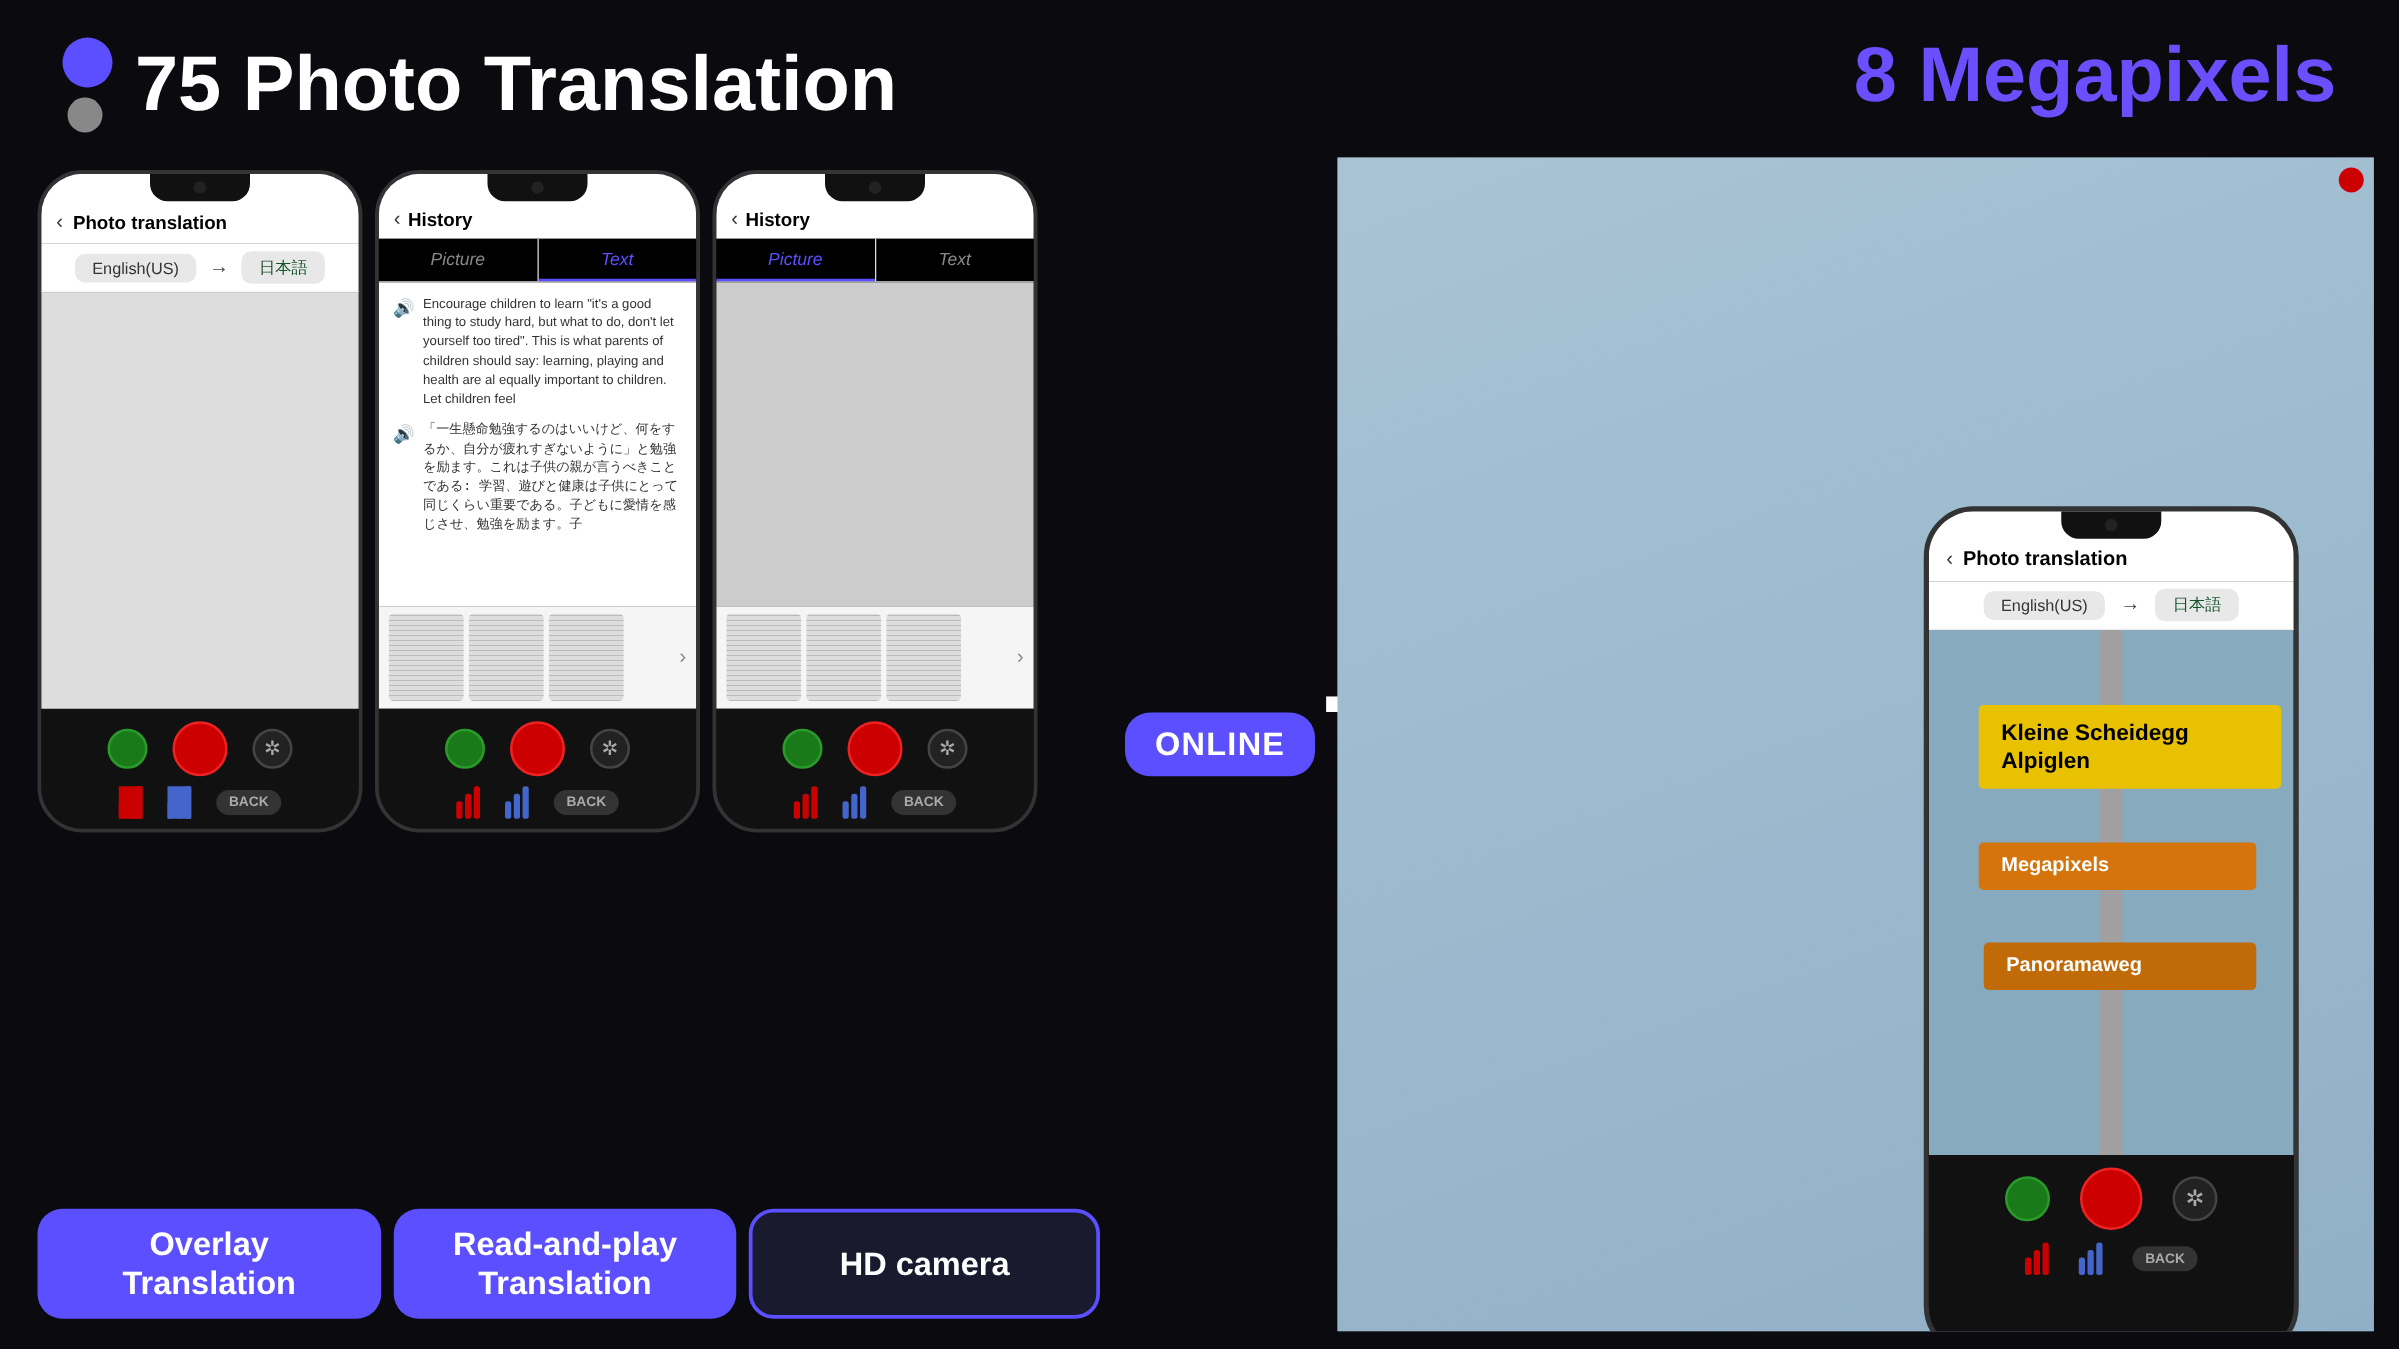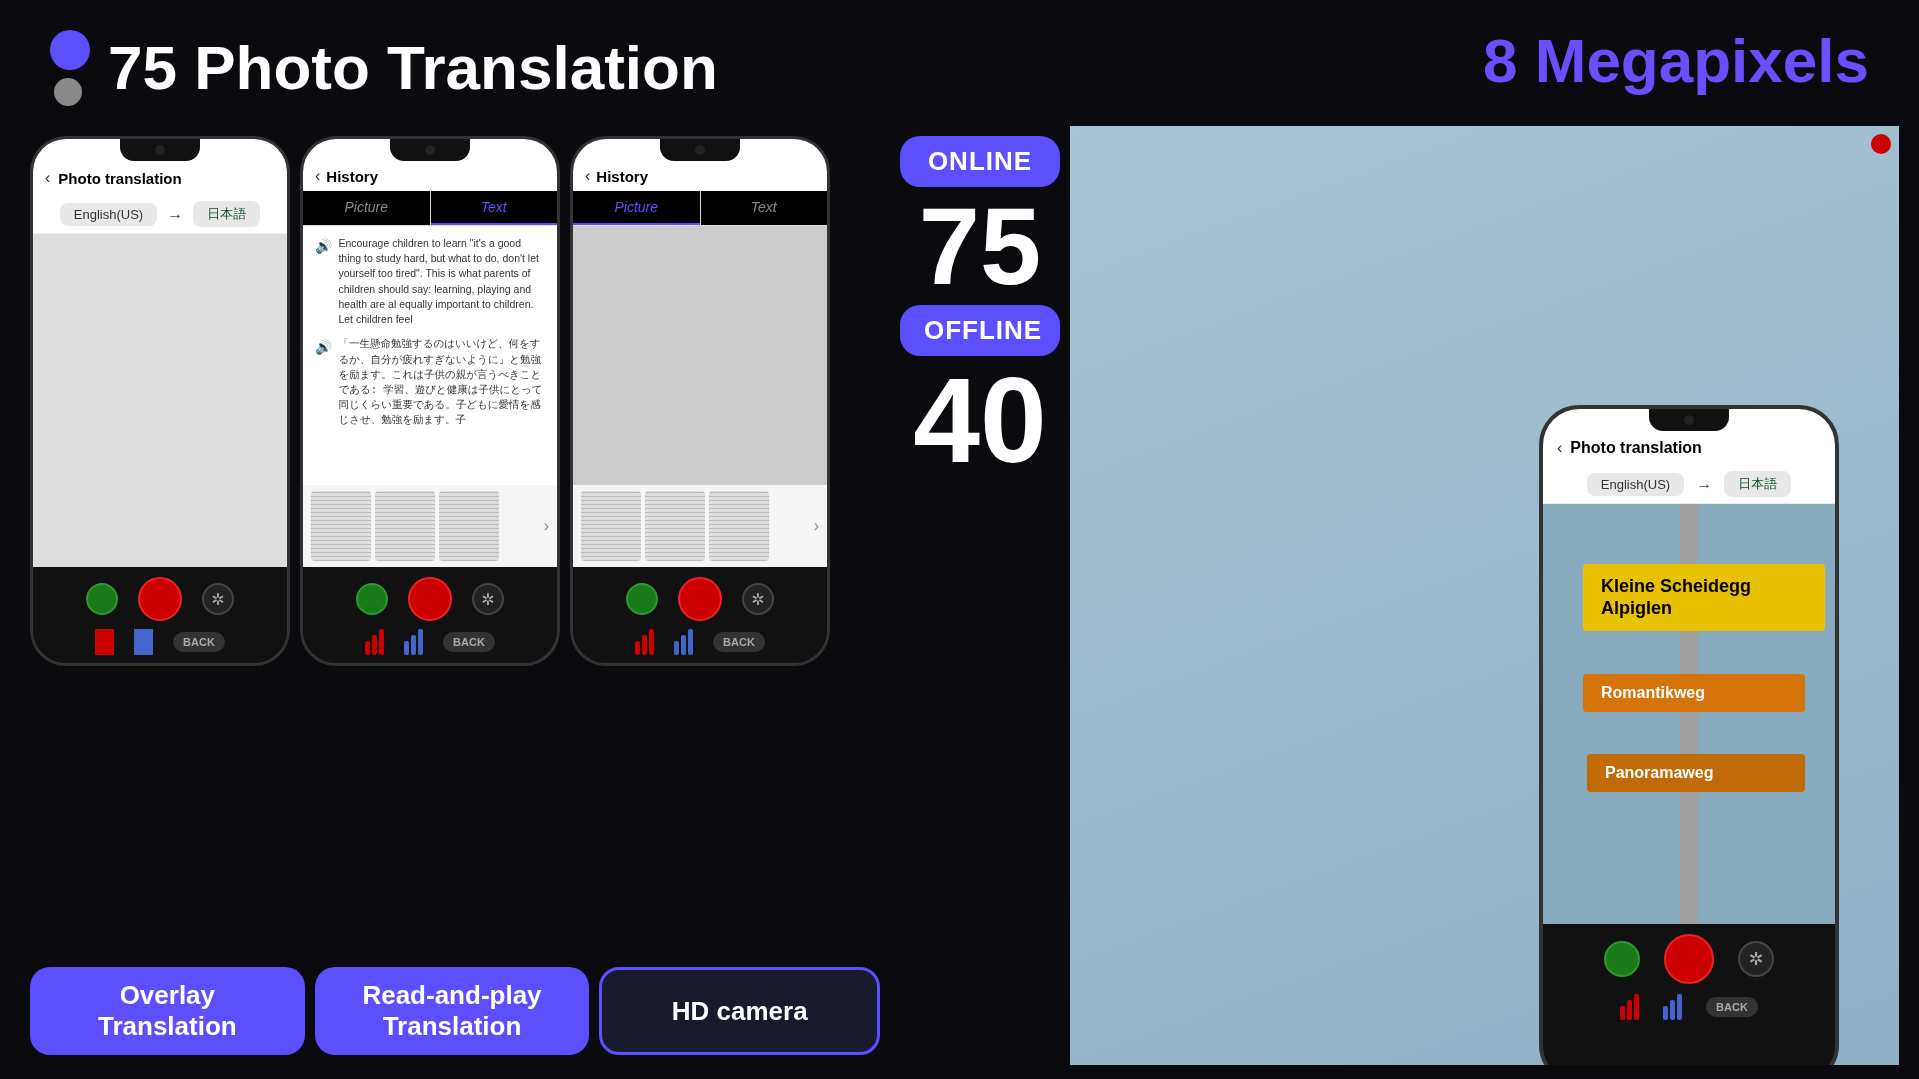--- a/index.html
+++ b/index.html
@@ -346,21 +346,21 @@
       transform: rotate(90deg);
       font-size: 7px;
       line-height: 1.3;
       color: #555;
       font-family: serif;
     }
 
     
     .stats-section {
       display: flex;
-      flex-direction: column;
+      flex-direction: row;
       justify-content: flex-start;
       align-items: center;
       width: 180px;
       flex-shrink: 0;
       padding: 10px;
       gap: 4px;
     }
     .badge-online {
       background: #5b4fff;
       border-radius: 20px;
@@ -804,21 +804,21 @@
         <span class="lang-btn-jp">日本語</span>
       </div>
       <div class="lp-content">
         <div class="signpost-bg">
           <div class="signpost-pole"></div>
           <div class="sign-yellow">
             <div class="sign-text" style="white-space:pre-line;">Kleine Scheidegg
 Alpiglen</div>
           </div>
           <div class="sign-orange">
-            <div class="sign-text">Romantikweg</div>
+            <div class="sign-text">Megapixels</div>
           </div>
           <div class="sign-brown">
             <div class="sign-text">Panoramaweg</div>
           </div>
         </div>
       </div>
       <div class="lp-controls">
         <div class="lp-controls-row1">
           <div class="lp-ctrl-green"></div>
           <div class="lp-ctrl-red"></div>

